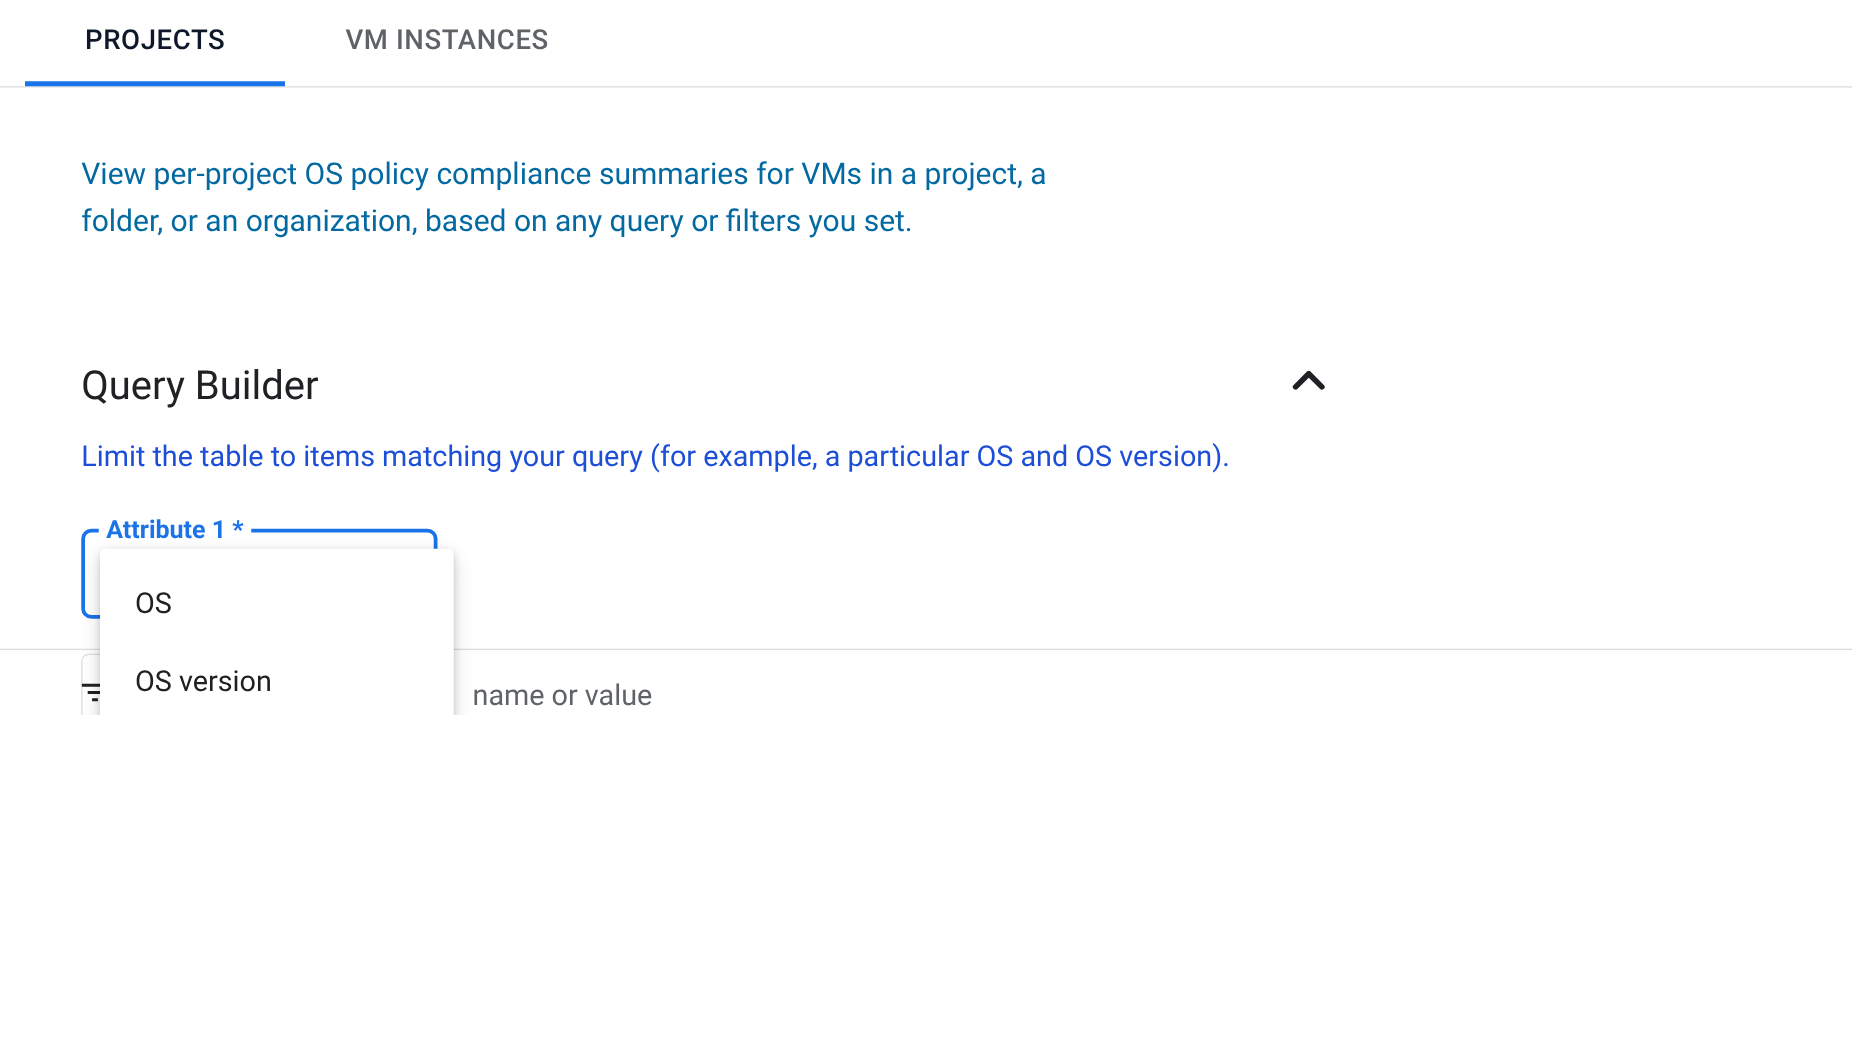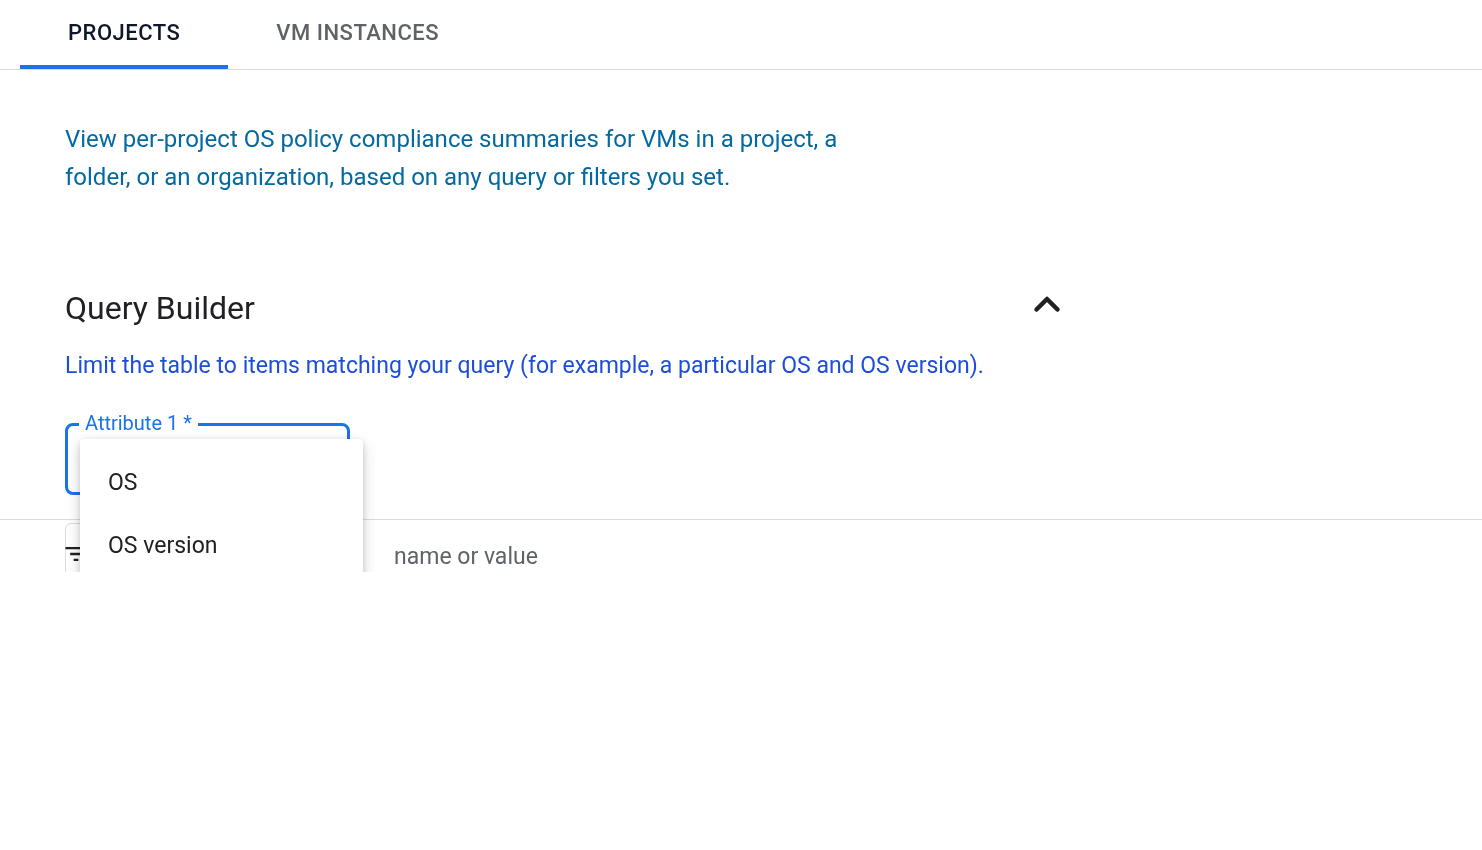--- a/index.html
+++ b/index.html
@@ -80,20 +80,21 @@
     }
     .field-label {
       position: absolute;
       top: -12px;
       left: 14px;
       background: #fff;
       padding: 0 6px;
       font-size: 20px;
       color: #202124;
       z-index: 2;
+      font-weight: bold;
     }
     .field-label.focused {
       color: #1a73e8;
     }
     .field-box {
       width: 285px;
       height: 72px;
       border: 1px solid #80868b;
       border-radius: 8px;
       display: flex;
@@ -156,21 +157,21 @@
       height: 60px;
       background: #1a73e8;
       border-radius: 6px 0 0 6px;
     }
     .filter-area {
       margin-top: 24px;
       border-top: 1px solid #dadce0;
       padding-top: 20px;
       display: flex;
       align-items: center;
-      gap: 24px;
+      gap: 8px;
       padding-left: 0;
     }
     .filter-icon svg {
       width: 28px;
       height: 28px;
     }
     .filter-placeholder {
       font-size: 23px;
       color: #5f6368;
       margin-left: 280px;

